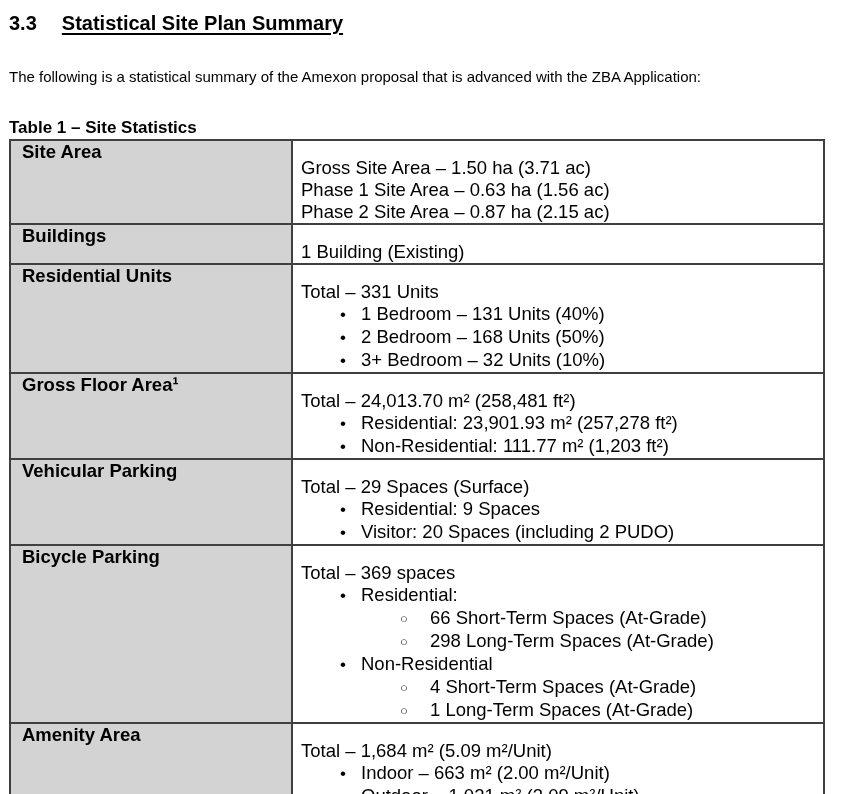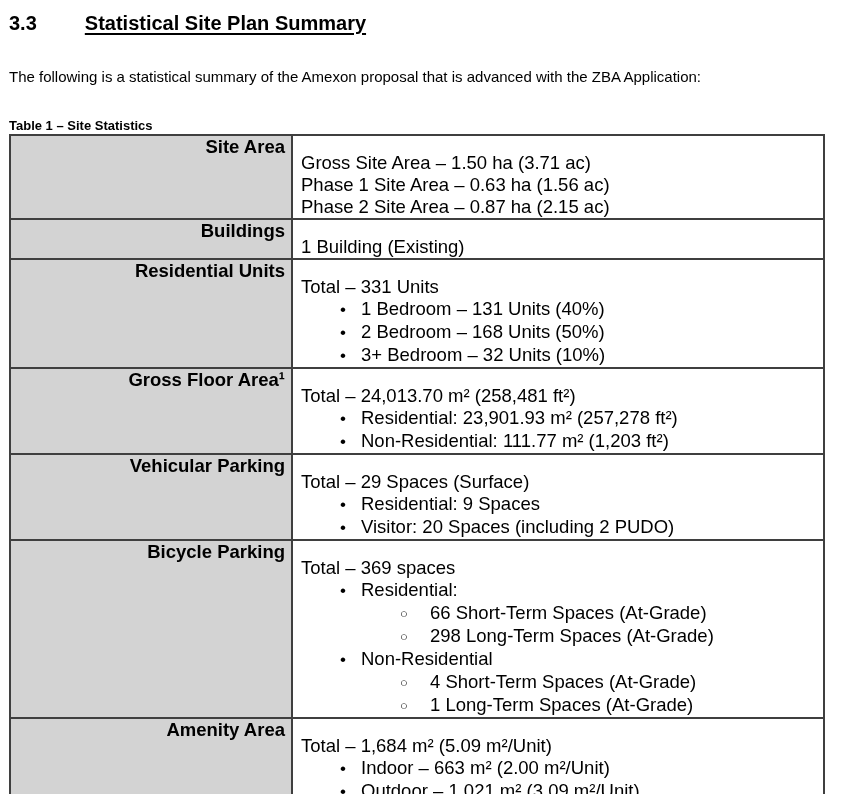--- a/index.html
+++ b/index.html
@@ -13,56 +13,55 @@
     width:867px;height:794px;
     font-family:"Liberation Sans",sans-serif;
     color:var(--text);
     padding:8px 0 0 9px;
     overflow:hidden;
   }
   .heading{
     font-size:20px;font-weight:bold;
     margin-top:4px;
   }
-  .hnum{display:inline-block;margin-right:48px;}
+  .hnum{display:inline-block;margin-right:25px;}
   .htitle{
     text-decoration:underline;
     text-decoration-thickness:2px;
     text-underline-offset:3px;
     margin-top:37px;
   }
   .intro{
     margin-top:29px;
     font-size:15px;
     line-height:26px;
     width:795px;
   }
   .table-caption{
     margin-top:28px;
-    font-size:13px;
+    font-size:17px;
     font-weight:bold;
     margin-bottom:1px;
   }
   table.stats{
     border-collapse:collapse;
     width:816px;
     table-layout:fixed;
   }
   table.stats td{
     border:2px solid var(--border);
     vertical-align:top;
     font-size:18.5px;
     line-height:22px;
   }
   td.label-cell{
     width:282px;
     background:var(--label-bg);
     font-weight:bold;
     padding:0 6px 0 11px;
-    text-align:right;
   }
   td.value-cell{
     background:#ffffff;
     padding:16px 4px 0 8px;
   }
   .line{white-space:nowrap;}
   .line.l1{padding-left:39px;}
   .line.l2{padding-left:99px;}
   .marker{display:inline-block;}
   .marker.m1{width:21px;font-size:17px;}

